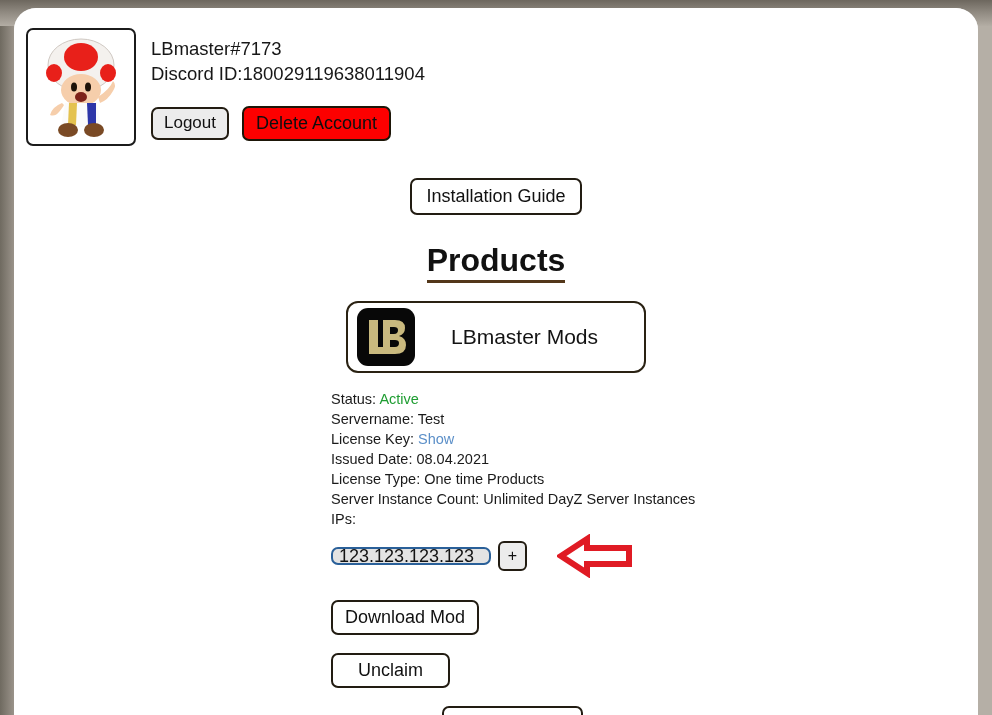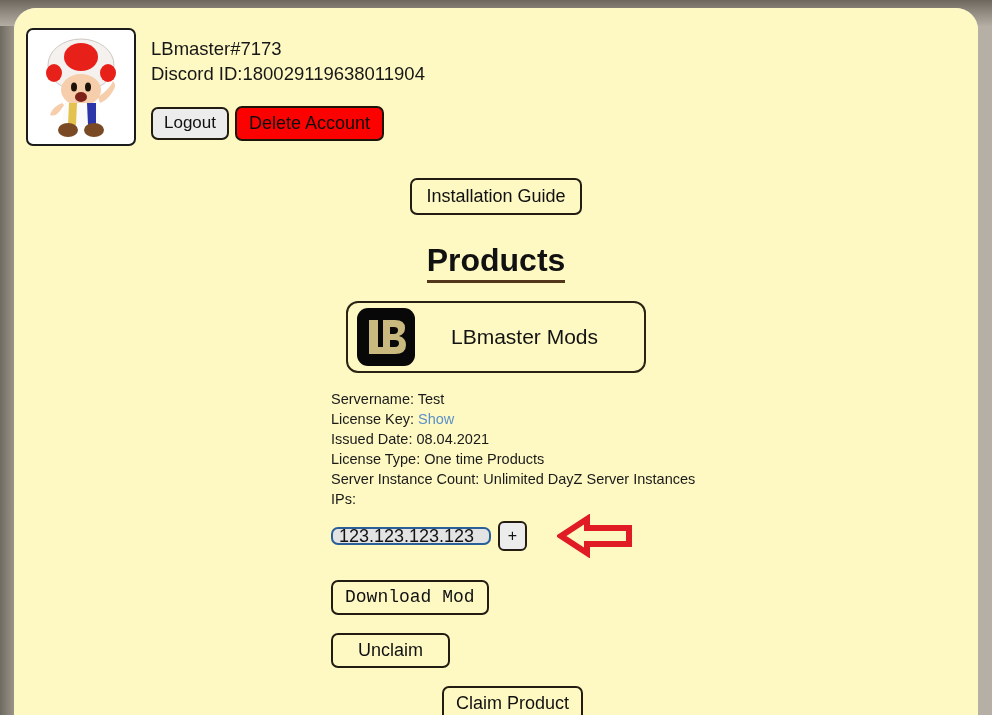--- a/index.html
+++ b/index.html
@@ -41,21 +41,21 @@
     background: #e1e1e1;
     border-radius: 22px 22px 0 0;
     overflow: hidden;
   }
 
   .page-inner {
     position: absolute;
     left: 0; top: 0;
     width: 964px;
     height: 707px;
-    background: #fef9c3;
+    background: #ffffff;
   }
 
   
   .account-row {
     position: absolute;
     left: 12px;
     top: 20px;
     display: flex;
     align-items: flex-start;
   }
@@ -82,21 +82,21 @@
     font-size: 18.5px;
     color: #171717;
     line-height: 25px;
     white-space: nowrap;
   }
 
   .account-buttons {
     margin-top: 20px;
     display: flex;
     align-items: center;
-    gap: 6px;
+    gap: 13px;
   }
 
   
   .btn {
     font-family: "Liberation Sans", sans-serif;
     font-size: 17px;
     color: #111111;
     background: #ececec;
     border: 2px solid #221c12;
     border-radius: 7px;
@@ -231,21 +231,21 @@
     height: 48px;
     display: flex;
     align-items: center;
   }
 
   
   .action-btn {
     font-size: 18px;
     padding: 5px 12px 6px 12px;
   }
-  .btn-download { margin-left: 317px; margin-top: 20px; font-family: Liberation Mono, monospace; }
+  .btn-download { margin-left: 317px; margin-top: 20px; }
   .btn-unclaim  { margin-left: 317px; margin-top: 18px; width: 119px; text-align: center; }
   .btn-claim    { margin-left: 428px; margin-top: 18px; }
   .block { display: block; }
 </style>
 </head>
 <body>
 
 <div class="desktop">
   <div class="desktop-top-fade"></div>
 </div>
@@ -308,20 +308,24 @@
           <path d="M19 3 L31 3 q10 0 10 8 q0 6 -6 8 q7 2 7 9 q0 9 -11 9 L19 37 Z
                    M26 10 L26 17 L30 17 q4 0 4 -4 q0 -3 -4 -3 Z
                    M26 23 L26 30 L31 30 q4 0 4 -4 q0 -3 -4 -3 Z" fill="#c9b97e"></path>
         </svg>
       </div>
       <div class="product-title">LBmaster Mods</div>
     </div>
 
     <div class="details">
       <div class="detail-line">
+        <span>Status:</span>
+        <span class="val-active">Active</span>
+      </div>
+      <div class="detail-line">
         <span>Servername:</span>
         <span>Test</span>
       </div>
       <div class="detail-line">
         <span>License Key:</span>
         <span class="link-show">Show</span>
       </div>
       <div class="detail-line">
         <span>Issued Date:</span>
         <span>08.04.2021</span>

